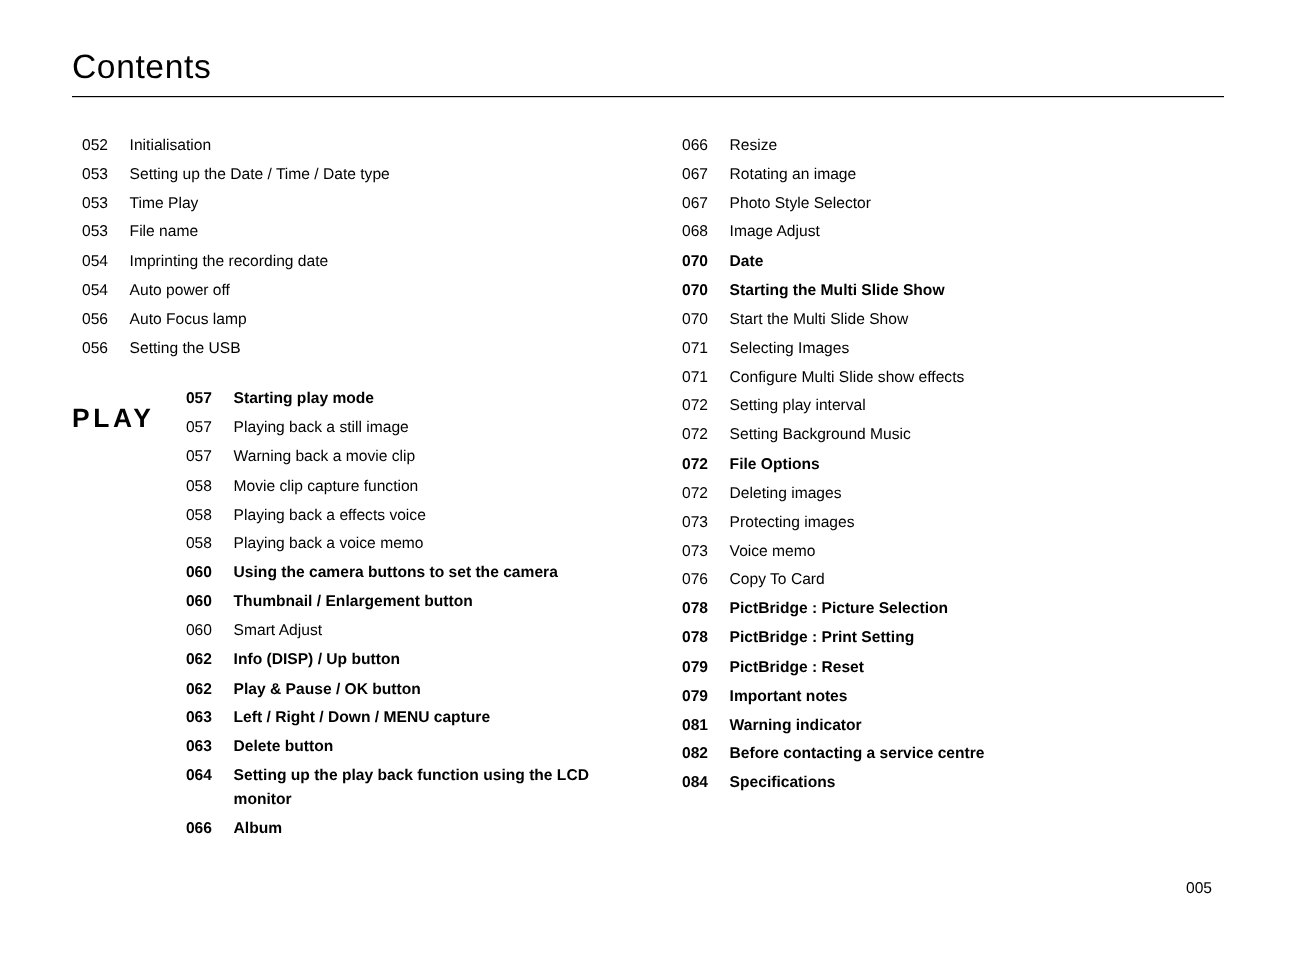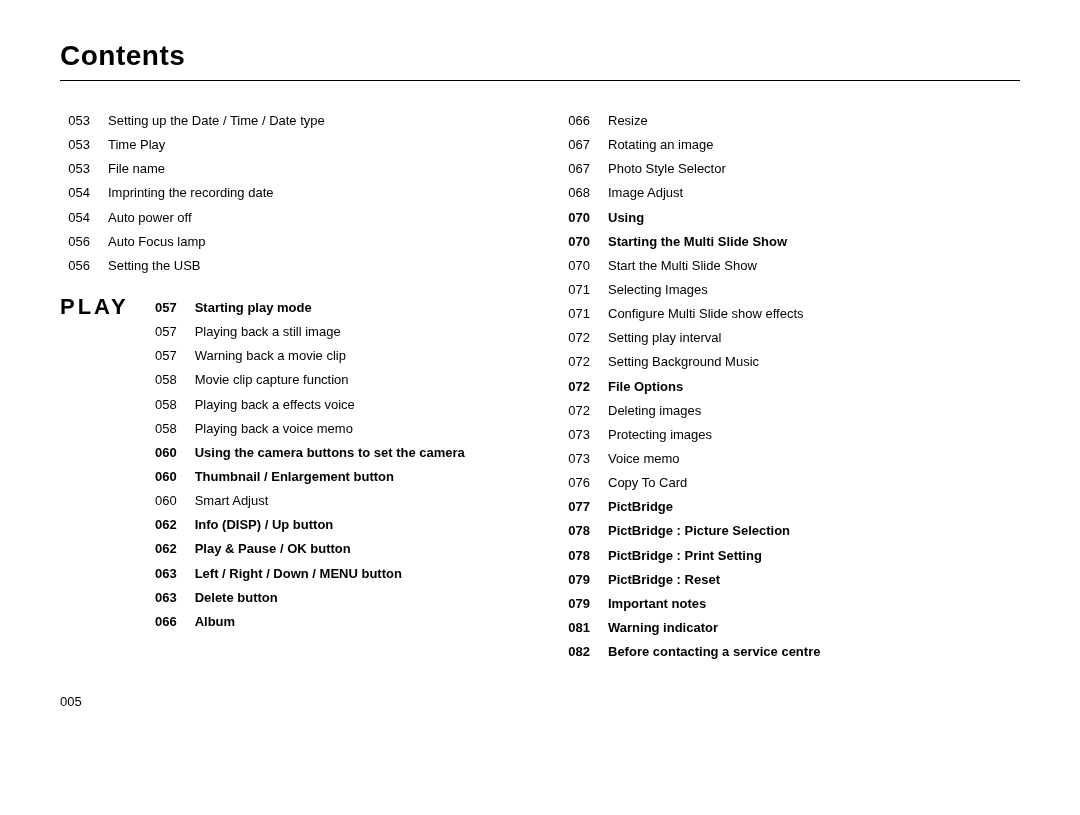--- a/index.html
+++ b/index.html
@@ -7,21 +7,21 @@
       background: #fff;
       font-family: Arial, Helvetica, sans-serif;
       font-size: 13px;
       color: #000;
       width: 1080px;
       min-height: 815px;
       padding: 40px 60px;
     }
     h1.contents-title {
       font-size: 28px;
-      font-weight: bold;
+      font-weight: normal;
       margin-bottom: 8px;
       letter-spacing: 0.5px;
     }
     .title-divider {
       border: none;
       border-top: 1.5px solid #000;
       margin-bottom: 28px;
     }
     .two-col {
       display: flex;
@@ -54,41 +54,46 @@
     }
     .play-label {
       display: flex;
       align-items: flex-start;
     }
     .play-word {
       font-size: 22px;
       font-weight: bold;
       letter-spacing: 3px;
       margin-right: 18px;
-      margin-top: 0;
+      margin-top: 18px;
       line-height: 1;
     }
     .page-num {
+      text-align: right;
       font-size: 13px;
       margin-top: 30px;
       padding-right: 10px;
     }
   </style>
 </head>
 <body>
 
 <h1 class="contents-title">Contents</h1>
 <hr class="title-divider">
 
 <div class="two-col">
 
   <div class="col">
 
     <table class="toc-table">
       <tbody id="top-entries-body">
+          <tr>
+      <td class="num">052</td>
+      <td class="label">Initialisation</td>
+    </tr>
           <tr>
       <td class="num">053</td>
       <td class="label">Setting up the Date / Time / Date type</td>
     </tr>
           <tr>
       <td class="num">053</td>
       <td class="label">Time Play</td>
     </tr>
           <tr>
       <td class="num">053</td>
@@ -158,25 +163,29 @@
             <tr class="bold">
       <td class="num">062</td>
       <td class="label">Info (DISP) / Up button</td>
     </tr>
             <tr class="bold">
       <td class="num">062</td>
       <td class="label">Play &amp; Pause / OK button</td>
     </tr>
             <tr class="bold">
       <td class="num">063</td>
-      <td class="label">Left / Right / Down / MENU button</td>
+      <td class="label">Left / Right / Down / MENU capture</td>
     </tr>
             <tr class="bold">
       <td class="num">063</td>
       <td class="label">Delete button</td>
+    </tr>
+            <tr class="bold">
+      <td class="num">064</td>
+      <td class="label">Setting up the play back function using the LCD monitor</td>
     </tr>
             <tr class="bold">
       <td class="num">066</td>
       <td class="label">Album</td>
     </tr>
           </tbody>
       </table>
     </div>
   </div>
 
@@ -194,21 +203,21 @@
           <tr>
       <td class="num">067</td>
       <td class="label">Photo Style Selector</td>
     </tr>
           <tr>
       <td class="num">068</td>
       <td class="label">Image Adjust</td>
     </tr>
           <tr class="bold">
       <td class="num">070</td>
-      <td class="label">Using</td>
+      <td class="label">Date</td>
     </tr>
           <tr class="bold">
       <td class="num">070</td>
       <td class="label">Starting the Multi Slide Show</td>
     </tr>
           <tr>
       <td class="num">070</td>
       <td class="label">Start the Multi Slide Show</td>
     </tr>
           <tr>
@@ -241,24 +250,20 @@
     </tr>
           <tr>
       <td class="num">073</td>
       <td class="label">Voice memo</td>
     </tr>
           <tr>
       <td class="num">076</td>
       <td class="label">Copy To Card</td>
     </tr>
           <tr class="bold">
-      <td class="num">077</td>
-      <td class="label">PictBridge</td>
-    </tr>
-          <tr class="bold">
       <td class="num">078</td>
       <td class="label">PictBridge : Picture Selection</td>
     </tr>
           <tr class="bold">
       <td class="num">078</td>
       <td class="label">PictBridge : Print Setting</td>
     </tr>
           <tr class="bold">
       <td class="num">079</td>
       <td class="label">PictBridge : Reset</td>
@@ -267,19 +272,23 @@
       <td class="num">079</td>
       <td class="label">Important notes</td>
     </tr>
           <tr class="bold">
       <td class="num">081</td>
       <td class="label">Warning indicator</td>
     </tr>
           <tr class="bold">
       <td class="num">082</td>
       <td class="label">Before contacting a service centre</td>
+    </tr>
+          <tr class="bold">
+      <td class="num">084</td>
+      <td class="label">Specifications</td>
     </tr>
         </tbody>
     </table>
   </div>
 </div>
 
 <div class="page-num">005</div>
 
 </body></html>

